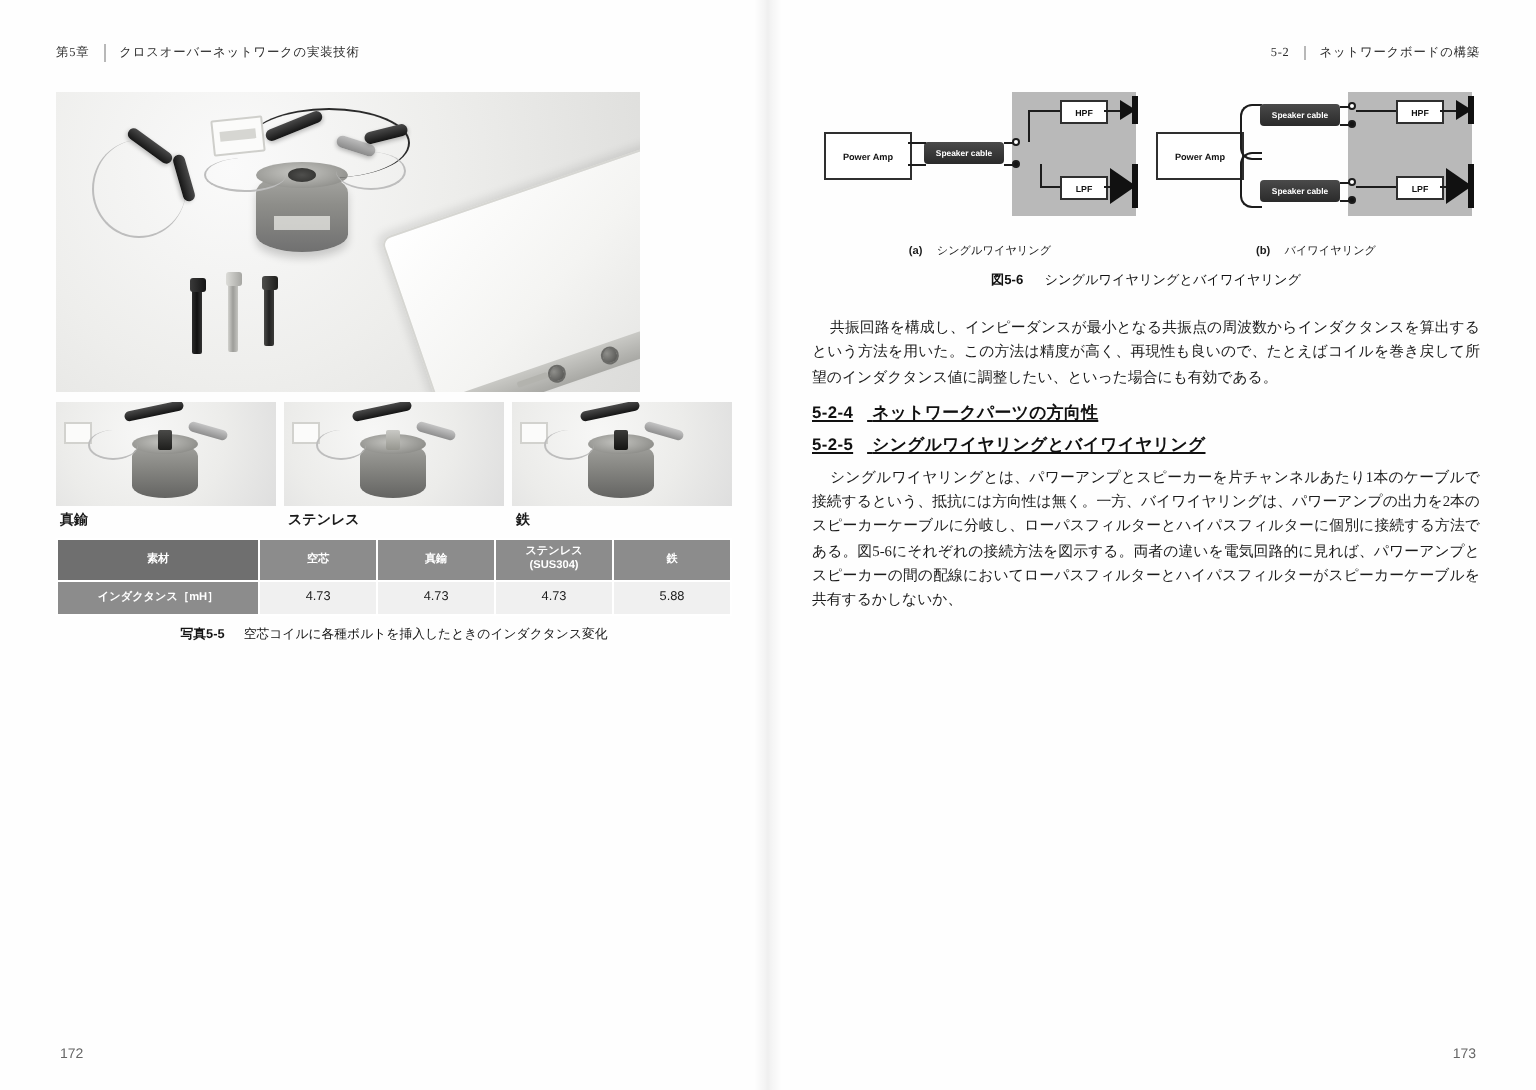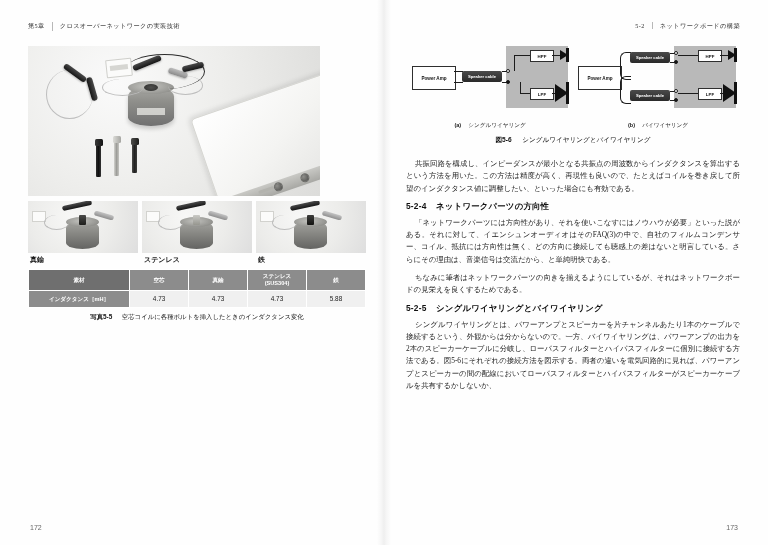--- a/index.html
+++ b/index.html
@@ -372,20 +372,21 @@
   }
   .rbody p { margin: 0 0 6px 0; text-indent: 9px; }
 
   .heading {
     font-family: "Liberation Sans", sans-serif;
     font-weight: 700;
     font-size: 8.4px;
     color: #111;
     margin: 0 0 5px 0;
     letter-spacing: .2px;
+    text-decoration: underline;
   }
   .heading .num { margin-right: 7px; }
 </style>
 </head>
 <body>
 
 <div class="spread">
 
   <div class="page left">
 
@@ -622,31 +623,27 @@
 
     <div class="rbody" style="margin-top:26px;">
       <p>共振回路を構成し、インピーダンスが最小となる共振点の周波数からインダクタンスを算出するという方法を用いた。この方法は精度が高く、再現性も良いので、たとえばコイルを巻き戻して所望のインダクタンス値に調整したい、といった場合にも有効である。</p>
     </div>
 
     <div class="heading">
       <span class="num">5-2-4</span>
       <span>ネットワークパーツの方向性</span>
     </div>
 
-    <div class="rbody">
-      <p>「ネットワークパーツには方向性があり、それを使いこなすにはノウハウが必要」といった説がある。それに対して、イエンシュンオーディオはそのFAQ(3)の中で、自社のフィルムコンデンサー、コイル、抵抗には方向性は無く、どの方向に接続しても聴感上の差はないと明言している。さらにその理由は、音楽信号は交流だから、と単純明快である。</p>
-      <p>ちなみに筆者はネットワークパーツの向きを揃えるようにしているが、それはネットワークボードの見栄えを良くするためである。</p>
-    </div>
 
     <div class="heading">
       <span class="num">5-2-5</span>
       <span>シングルワイヤリングとバイワイヤリング</span>
     </div>
 
     <div class="rbody">
-      <p>シングルワイヤリングとは、パワーアンプとスピーカーを片チャンネルあたり1本のケーブルで接続するという、外観からは分からないので。一方、バイワイヤリングは、パワーアンプの出力を2本のスピーカーケーブルに分岐し、ローパスフィルターとハイパスフィルターに個別に接続する方法である。図5-6にそれぞれの接続方法を図示する。両者の違いを電気回路的に見れば、パワーアンプとスピーカーの間の配線においてローパスフィルターとハイパスフィルターがスピーカーケーブルを共有するかしないか、</p>
+      <p>シングルワイヤリングとは、パワーアンプとスピーカーを片チャンネルあたり1本のケーブルで接続するという、抵抗には方向性は無く。一方、バイワイヤリングは、パワーアンプの出力を2本のスピーカーケーブルに分岐し、ローパスフィルターとハイパスフィルターに個別に接続する方法である。図5-6にそれぞれの接続方法を図示する。両者の違いを電気回路的に見れば、パワーアンプとスピーカーの間の配線においてローパスフィルターとハイパスフィルターがスピーカーケーブルを共有するかしないか、</p>
     </div>
 
     <div class="page-num right">173</div>
   </div>
 
   <div class="gutter-shadow"></div>
 </div>
 
 </body></html>

